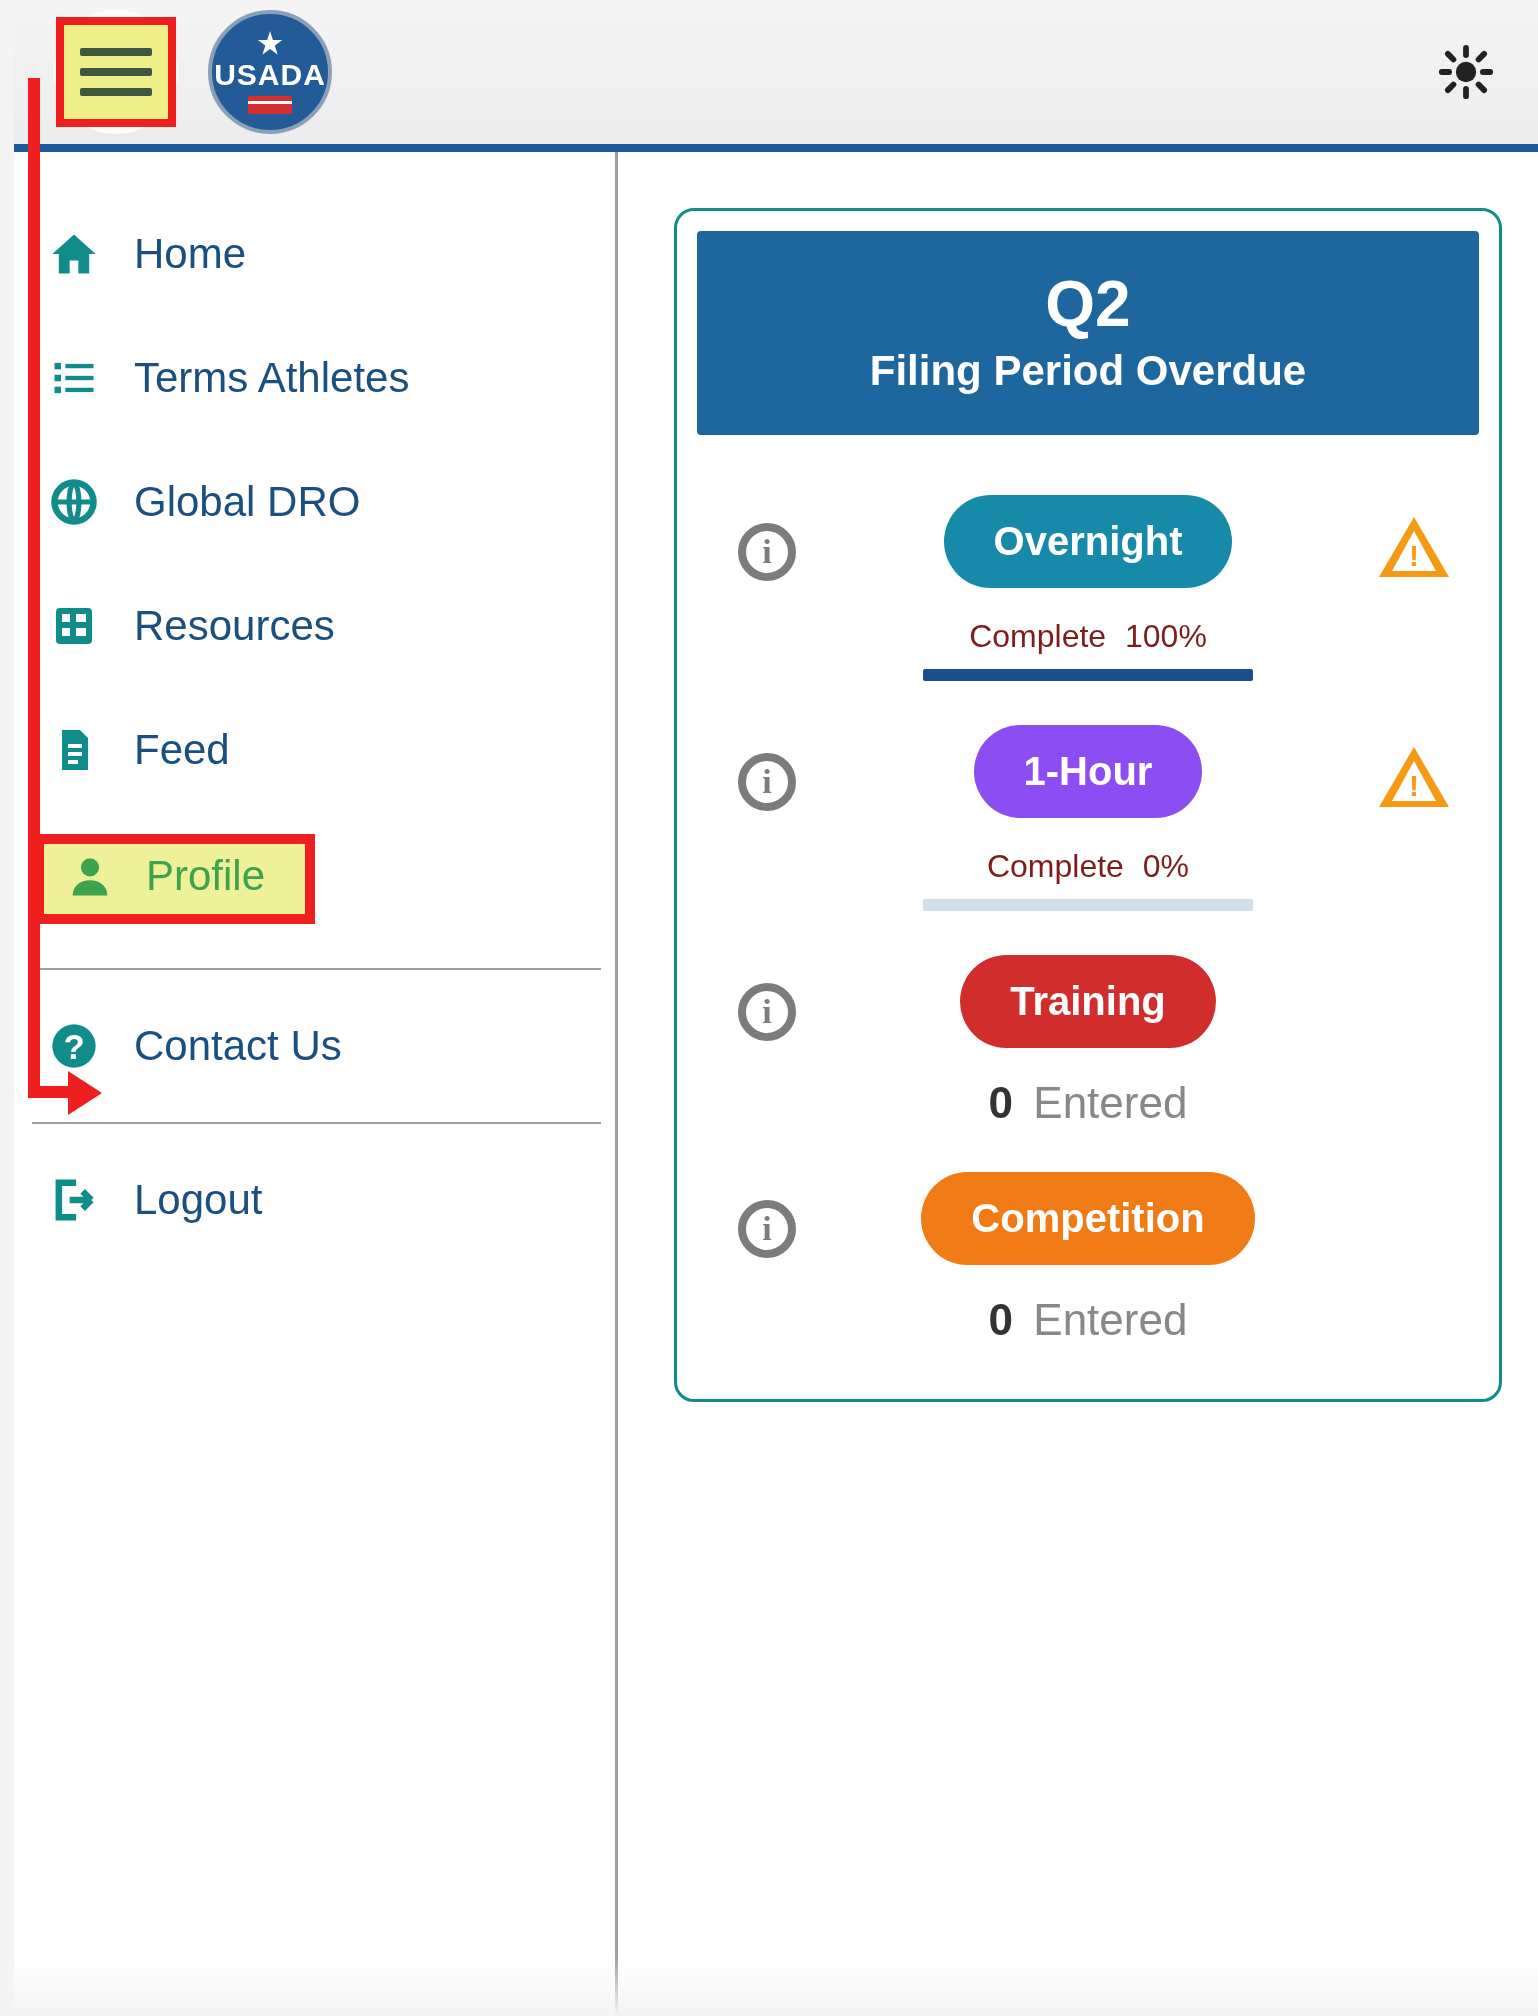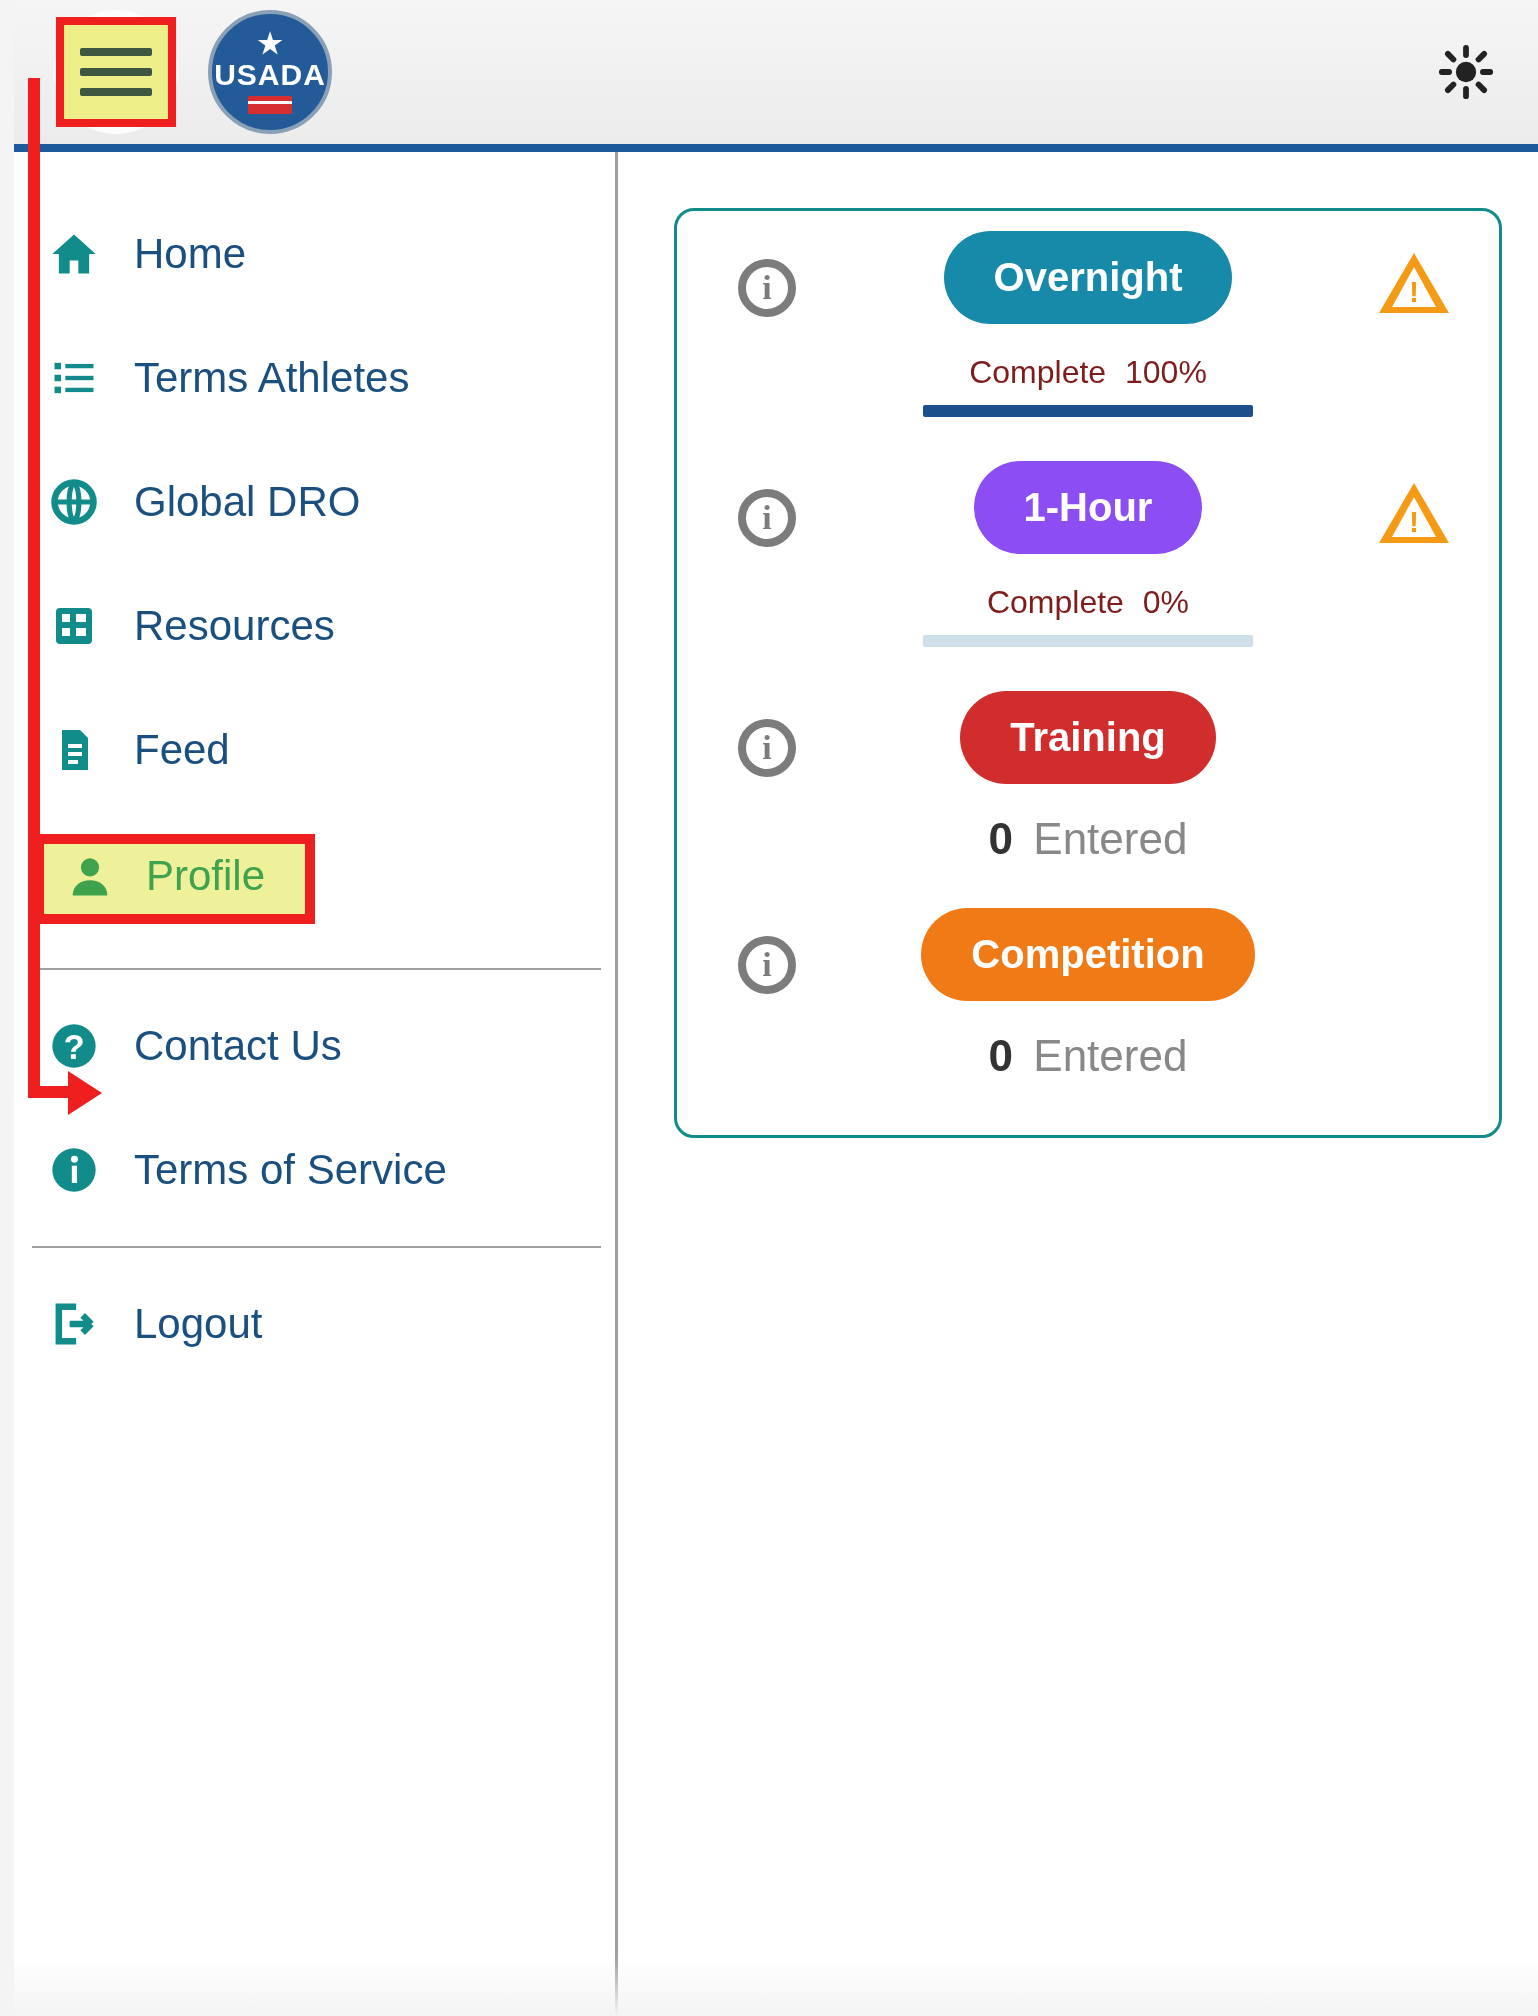--- a/index.html
+++ b/index.html
@@ -282,46 +282,40 @@
       <div class="nav-item">
         <span class="icn">
           <svg viewBox="0 0 24 24" width="52" height="52">
               <circle cx="12" cy="12" r="10" fill="currentColor"></circle>
               <text x="12" y="18" text-anchor="middle" font-size="16" font-weight="900" fill="#fff">?</text>
             </svg>
         </span>
         <span>Contact Us</span>
       </div>
 
-      <div class="nav-item">
-        <span class="icn">
-          <svg viewBox="0 0 24 24" width="52" height="52">
-              <circle cx="12" cy="12" r="10" fill="currentColor"></circle>
-              <rect x="11" y="10" width="2.4" height="8" fill="#fff"></rect>
-              <circle cx="12.2" cy="7" r="1.6" fill="#fff"></circle>
-            </svg>
-        </span>
-        <span>Terms of Service</span>
-      </div>
 
       <div class="divider"></div>
 
       <div class="nav-item">
         <span class="icn">
           <svg viewBox="0 0 24 24" width="52" height="52">
               <path fill="none" stroke="currentColor" stroke-width="3" d="M13 4H5v16h8"></path>
               <path fill="none" stroke="currentColor" stroke-width="3" d="M10 12h10m0 0l-4-4m4 4l-4 4"></path>
             </svg>
         </span>
         <span>Logout</span>
       </div>
     </div>
 
     <div class="main">
       <div class="card">
+        <div class="card-header">
+          <div class="q">Q2</div>
+          <div class="sub">Filing Period Overdue</div>
+        </div>
 
         <div class="entry">
           <div class="info-col">
               <div class="info-circle">i</div>
             </div>
           <div class="mid">
             <div class="pill teal">Overnight</div>
             <div class="status-line">
               <span>Complete</span>
               <span class="pct">100%</span>

